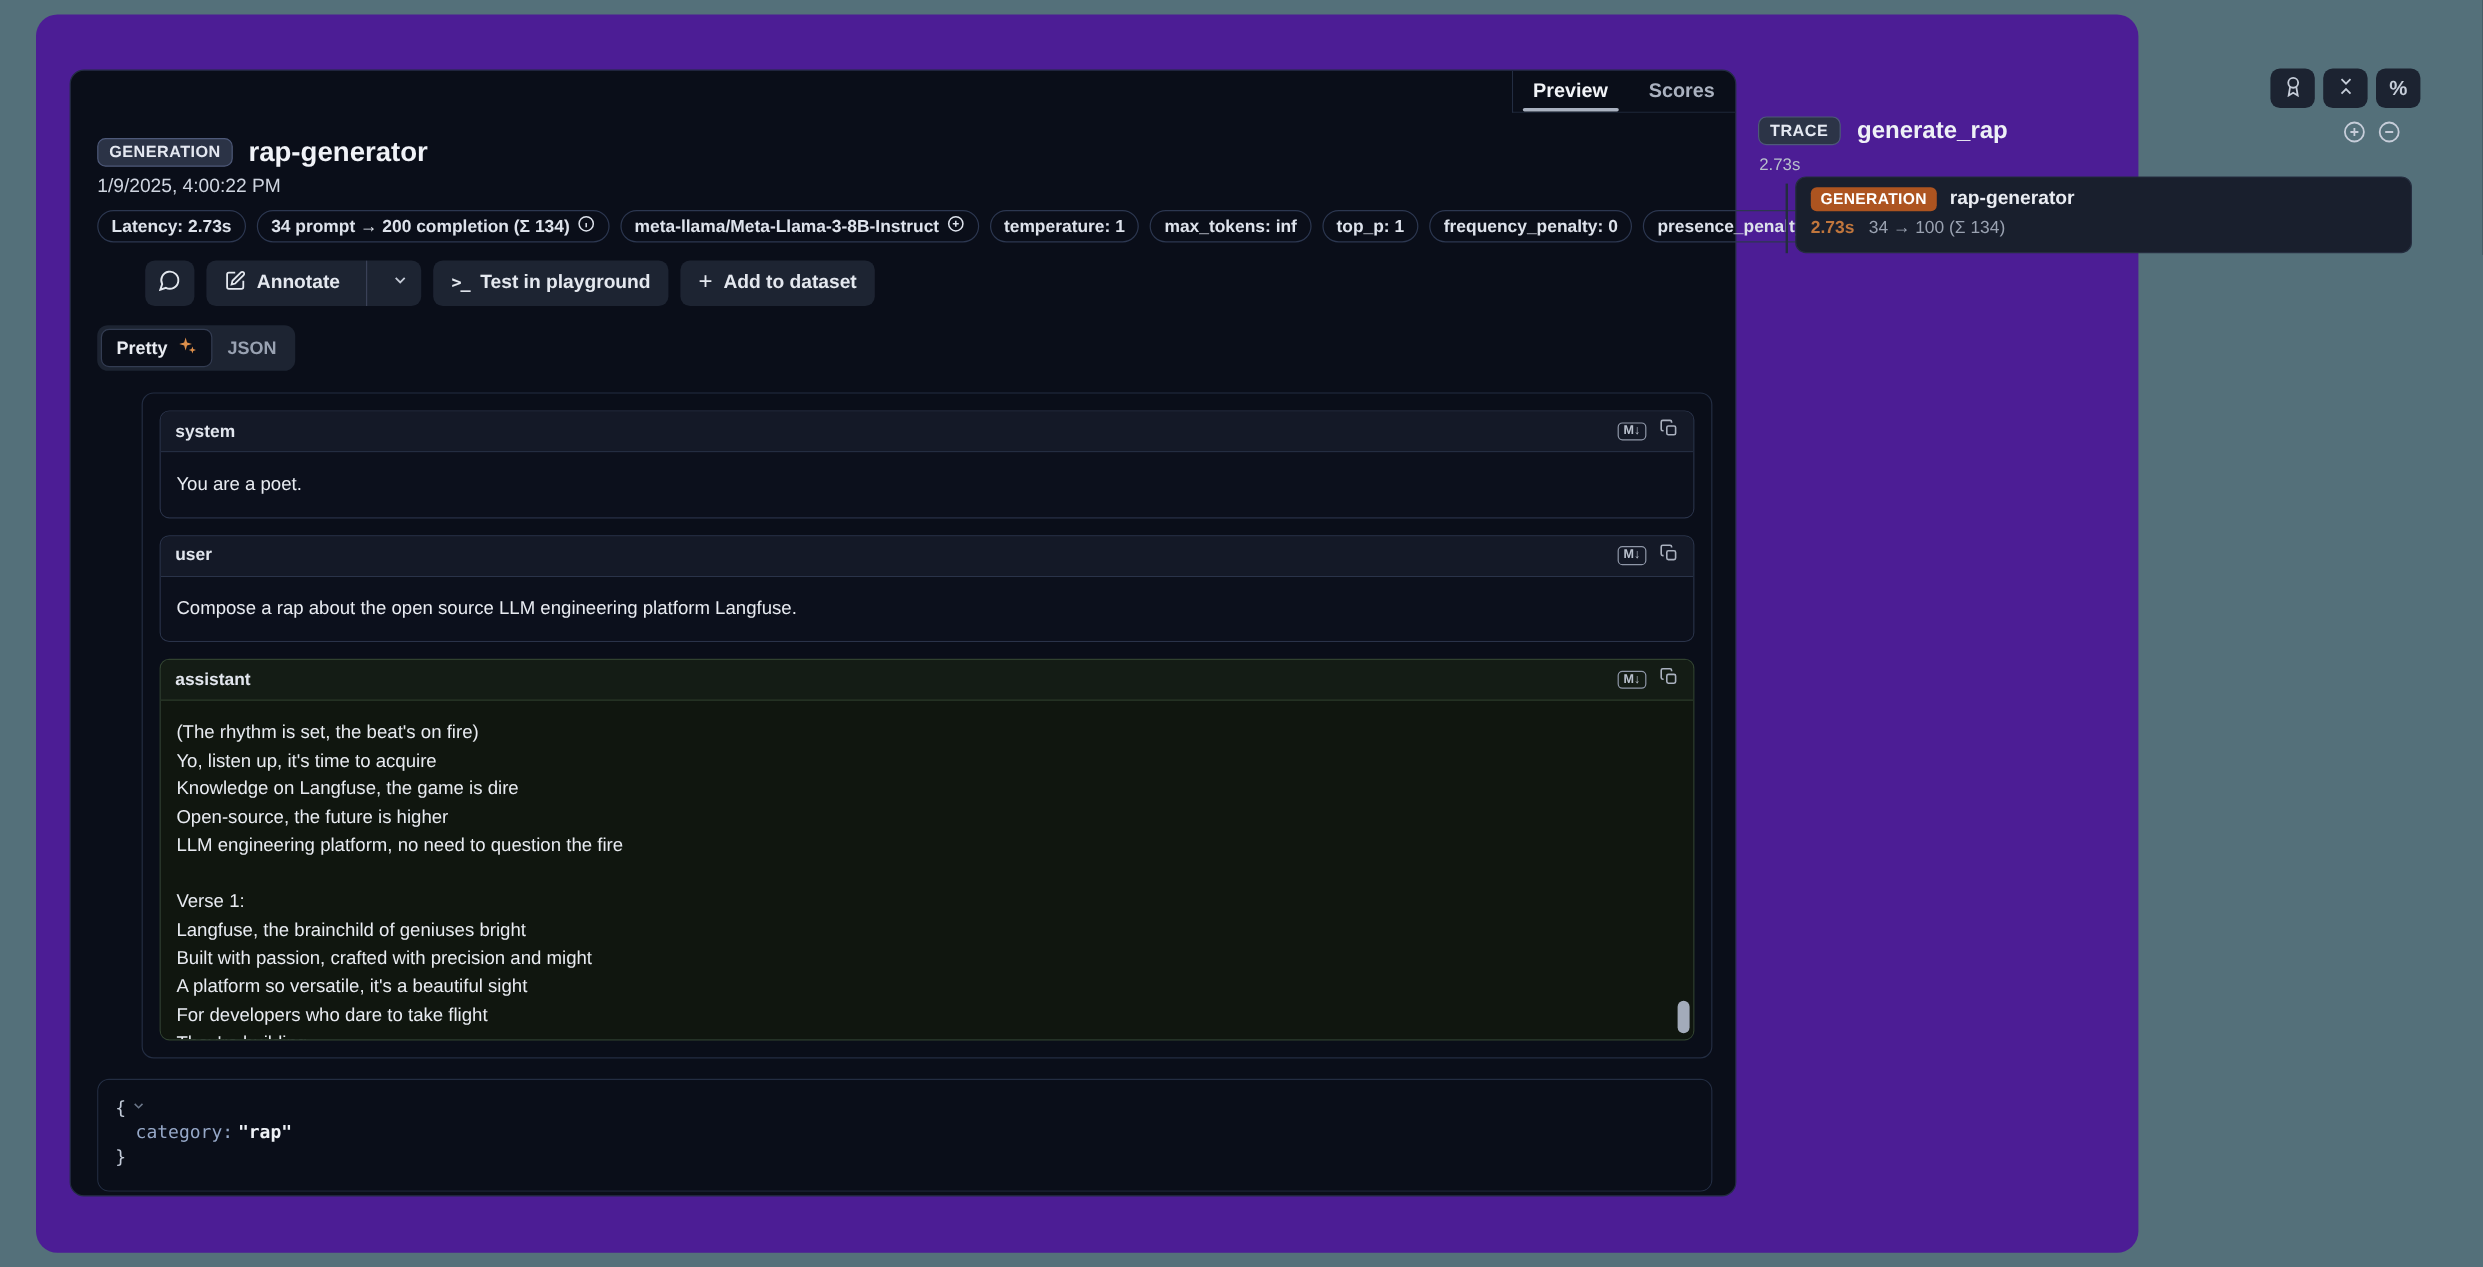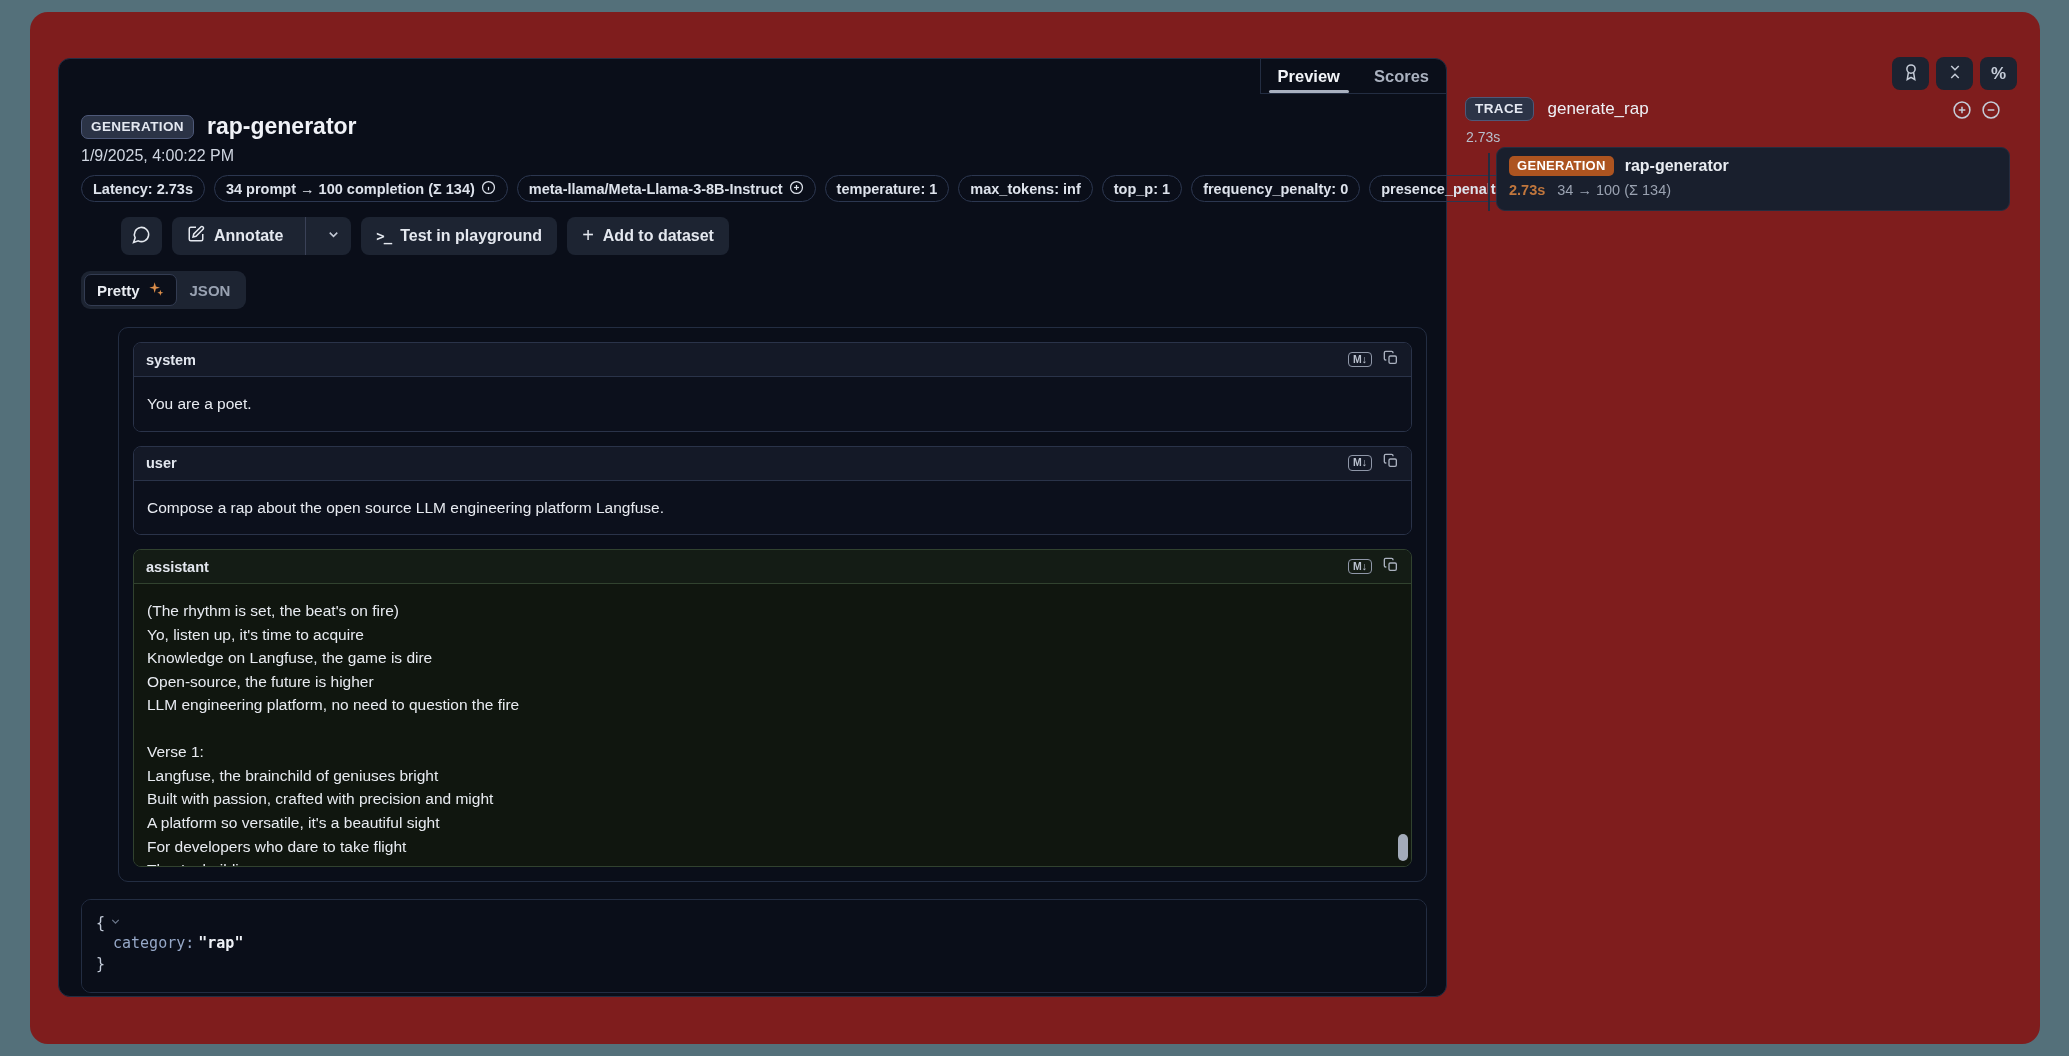--- a/index.html
+++ b/index.html
@@ -4,22 +4,22 @@
 <style>
   * { margin:0; padding:0; box-sizing:border-box; }
   html,body { width:2069px; height:1056px; }
   body {
     background:#54707a;
     font-family:"Liberation Sans", sans-serif;
     position:relative; overflow:hidden;
     -webkit-font-smoothing:antialiased;
   }
   .window {
-    position:absolute; left:30px; top:12px; width:2010px; height:1032px;
-    background:#7f1d1d; border-radius:18px;
+    position:absolute; left:30px; top:12px; width:1752px; height:1032px;
+    background:#4c1d95; border-radius:18px;
   }
   
   .main-card {
     position:absolute; left:28px; top:46px; width:1389px; height:939px;
     border:1px solid #232d42; border-radius:12px; background:#0a0e19;
   }
   .tabbar {
     position:absolute; top:0; right:0; height:35px; display:flex;
     border-left:1px solid #232d42; border-bottom:1px solid #232d42;
     border-radius:0 12px 0 0;
@@ -114,21 +114,21 @@
   
   .panel-icons { position:absolute; left:1862px; top:45px; display:flex; gap:7px; }
   .mini-btn {
     width:37px; height:33px; background:#1c2331; border:none; border-radius:8px;
     display:flex; align-items:center; justify-content:center; color:#c6cdd9; cursor:pointer;
   }
   .pct-glyph { font-size:17px; font-weight:700; color:#c6cdd9; }
 
   .trace-row { position:absolute; left:1435px; top:85px; display:flex; align-items:center; gap:14px; }
   .trace-badge { background:#2c3447; border:1px solid #4e5979; }
-  .trace-name { font-size:17px; font-weight:400; color:#eef1f6; }
+  .trace-name { font-size:20px; font-weight:700; color:#eef1f6; }
   .tree-controls { position:absolute; left:1922px; top:88px; display:flex; gap:9px; color:#c6cdd9; }
   .trace-latency { position:absolute; left:1436px; top:117px; font-size:14px; color:#b7bfcc; }
   .indent-line { position:absolute; left:1458px; top:141px; width:2px; height:58px; background:#242d40; }
   .tree-card {
     position:absolute; left:1466px; top:135px; width:514px; height:64px;
     background:#191f2d; border:1px solid #252d3f; border-radius:9px; padding:8px 12px;
     cursor:pointer;
   }
   .tree-card-row1 { display:flex; align-items:center; gap:11px; }
   .gen-badge {
@@ -156,21 +156,21 @@
 
       <div class="title-row">
         <span class="type-badge">GENERATION</span>
         <span class="obs-title">rap-generator</span>
       </div>
       <div class="timestamp">1/9/2025, 4:00:22 PM</div>
 
       <div class="badges-row">
         <span class="pill">Latency: 2.73s</span>
         <span class="pill">
-          <span>34 prompt → 100 completion (Σ 134)</span>
+          <span>34 prompt → 200 completion (Σ 134)</span>
           <span>
             <svg width="15" height="15" viewBox="0 0 24 24" fill="none" stroke="#dde2eb" stroke-width="2">
                 <circle cx="12" cy="12" r="9.5"></circle>
                 <line x1="12" y1="11" x2="12" y2="16.5"></line>
                 <line x1="12" y1="7.5" x2="12.01" y2="7.5" stroke-width="2.6"></line>
               </svg>
           </span>
         </span>
         <span class="pill">
           <span>meta-llama/Meta-Llama-3-8B-Instruct</span>

